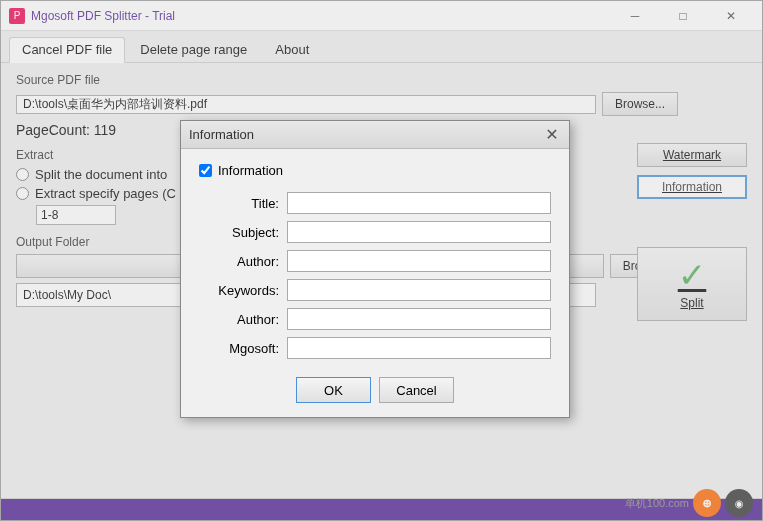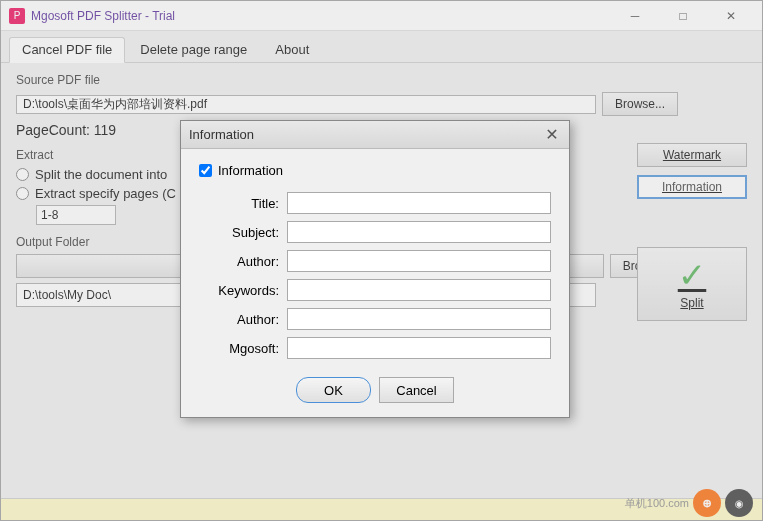--- a/index.html
+++ b/index.html
@@ -49,24 +49,24 @@
     .dialog-title { font-size: 13px; color: #333; font-weight: normal; }
     .dialog-close { width: 18px; height: 18px; background: transparent; border: none; cursor: pointer; font-size: 16px; color: #555; display: flex; align-items: center; justify-content: center; }
     .dialog-body { padding: 14px 18px; }
     .dialog-checkbox-row { display: flex; align-items: center; gap: 6px; margin-bottom: 14px; }
     .dialog-checkbox-row input { margin: 0; }
     .dialog-form { display: grid; grid-template-columns: 80px 1fr; gap: 7px 8px; align-items: center; }
     .field-label { text-align: right; font-size: 13px; }
     .field-input { border: 1px solid #aaa; height: 22px; background: white; padding: 2px 4px; font-size: 12px; width: 100%; }
     .dialog-buttons { display: flex; justify-content: center; gap: 8px; margin-top: 18px; }
     .dialog-btn { width: 75px; height: 26px; border: 1px solid #aaa; background: linear-gradient(to bottom, #f5f5f5, #e0e0e0); cursor: pointer; font-size: 13px; }
-    .dialog-btn.primary { border-color: #4a90d9; border-radius: 12px; }
+    .dialog-btn.primary { border-color: #4a90d9; }
     
     
-    .bottom-bar { height: 22px; background: #fef9c3; border-top: 1px solid #ccc; display: flex; align-items: center; padding: 0 8px; }
+    .bottom-bar { height: 22px; background: #4c1d95; border-top: 1px solid #ccc; display: flex; align-items: center; padding: 0 8px; }
     .content-area { display: flex; flex: 1; position: relative; padding: 10px 15px; }
     .left-panel { flex: 1; }
   </style>
 </head>
 <body>
 
 <div class="window">
 
   <div class="title-bar">
     <div class="title-bar-left">

